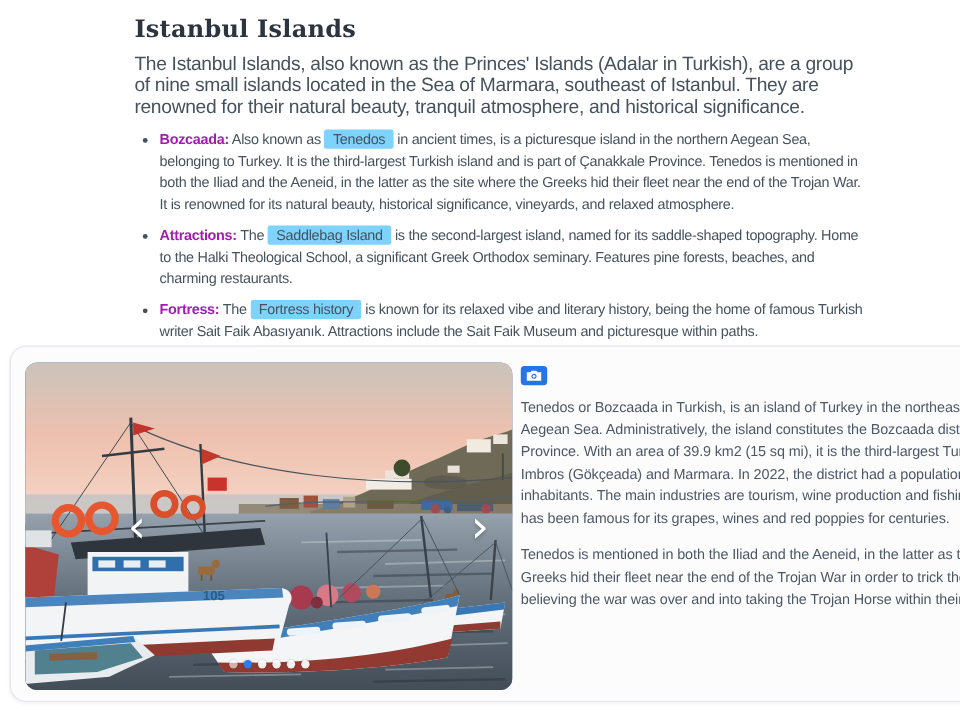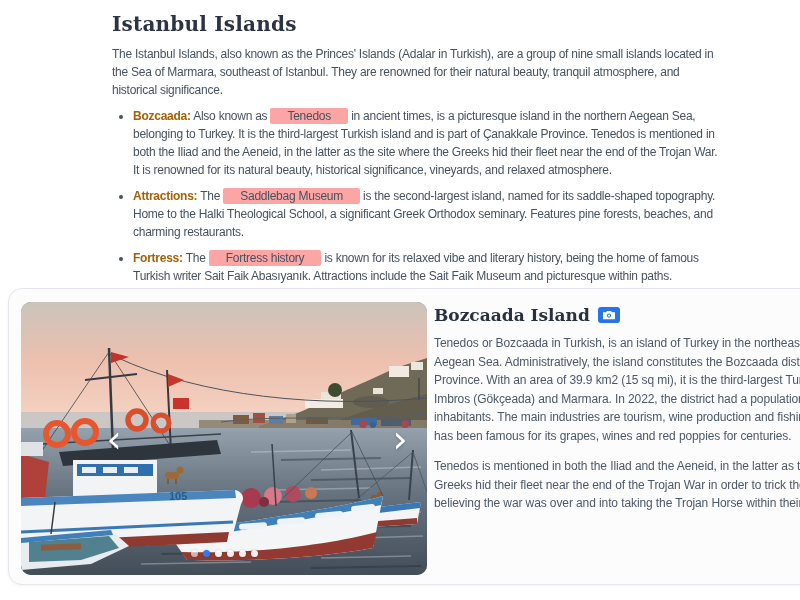--- a/index.html
+++ b/index.html
@@ -3,25 +3,25 @@
 <meta charset="utf-8">
 <style>
   html,body{margin:0;padding:0;width:800px;height:600px;overflow:hidden;background:#ffffff;
     font-family:"Liberation Sans",sans-serif;}
   .page{position:relative;width:724px;height:600px;}
 
   
   .article{position:absolute;left:112px;top:12px;width:612px;color:#46525e;}
   .article h1{margin:0 0 9px 0;font-family:"DejaVu Serif","Liberation Serif",serif;
     font-size:20px;font-weight:700;color:#2b3440;letter-spacing:.2px;}
-  .article p.intro{margin:0 0 8px 0;font-size:12px;line-height:18px;letter-spacing:-0.25px;}
+  .article p.intro{margin:0 0 8px 0;font-size:16px;line-height:18px;letter-spacing:-0.25px;}
   .article ul{margin:0;padding-left:21px;}
   .article li{margin-bottom:8px;font-size:12px;line-height:18px;letter-spacing:-0.25px;}
-  .article .term{font-weight:700;color:#a16207;}
-  mark.hl{background:#fca5a5;color:inherit;padding:1px 17px;border-radius:2px;}
+  .article .term{font-weight:700;color:#a21caf;}
+  mark.hl{background:#7dd3fc;color:inherit;padding:1px 7px;border-radius:2px;}
 
   
   .card{position:absolute;left:8px;top:288px;width:905px;height:295px;background:#fcfcfd;
     border:1px solid #e5e6eb;border-radius:14px;box-shadow:0 1px 3px rgba(16,24,40,.05);
     overflow:hidden;}
   .photo-wrap{position:absolute;left:12px;top:13px;width:406px;height:273px;border-radius:10px;
     overflow:hidden;background:#6c7987;}
   .photo-wrap svg{display:block;width:406px;height:273px;}
 
   .nav-arrow{position:absolute;top:118px;width:26px;height:38px;border:none;background:transparent;
@@ -47,21 +47,21 @@
 </head>
 <body>
 
 <div class="page">
 
   <section class="article">
     <h1>Istanbul Islands</h1>
     <p class="intro">The Istanbul Islands, also known as the Princes' Islands (Adalar in Turkish), are a group of nine small islands located in the Sea of Marmara, southeast of Istanbul. They are renowned for their natural beauty, tranquil atmosphere, and historical significance.</p>
     <ul>
       <li><span class="term">Bozcaada:</span> <span>Also known as </span><mark class="hl">Tenedos</mark><span> in ancient times, is a picturesque island in the northern Aegean Sea, belonging to Turkey. It is the third-largest Turkish island and is part of Çanakkale Province. Tenedos is mentioned in both the Iliad and the Aeneid, in the latter as the site where the Greeks hid their fleet near the end of the Trojan War. It is renowned for its natural beauty, historical significance, vineyards, and relaxed atmosphere.</span></li>
-      <li><span class="term">Attractions:</span> <span>The </span><mark class="hl">Saddlebag Museum</mark><span> is the second-largest island, named for its saddle-shaped topography. Home to the Halki Theological School, a significant Greek Orthodox seminary. Features pine forests, beaches, and charming restaurants.</span></li>
+      <li><span class="term">Attractions:</span> <span>The </span><mark class="hl">Saddlebag Island</mark><span> is the second-largest island, named for its saddle-shaped topography. Home to the Halki Theological School, a significant Greek Orthodox seminary. Features pine forests, beaches, and charming restaurants.</span></li>
       <li><span class="term">Fortress:</span> <span>The </span><mark class="hl">Fortress history</mark><span> is known for its relaxed vibe and literary history, being the home of famous Turkish writer Sait Faik Abasıyanık. Attractions include the Sait Faik Museum and picturesque within paths.</span></li>
     </ul>
   </section>
 
   <section class="card">
 
     <div class="photo-wrap">
 
       <svg viewBox="0 0 406 273" preserveAspectRatio="none">
         <defs>
@@ -217,21 +217,20 @@
           <span class="dot active"></span>
           <span class="dot"></span>
           <span class="dot"></span>
           <span class="dot"></span>
           <span class="dot"></span>
         </div>
     </div>
 
     <div class="panel">
       <h2>
-        <span>Bozcaada Island</span>
         <span class="camera-badge">
           <svg width="14" height="10" viewBox="0 0 14 10">
             <path d="M1 2.2 h3 l1-1.2 h4 l1 1.2 h3 v7 h-12 Z" fill="#ffffff"></path>
             <circle cx="7" cy="5.6" r="2.1" fill="#2575e8"></circle>
             <circle cx="7" cy="5.6" r="1.1" fill="#ffffff"></circle>
           </svg>
         </span>
       </h2>
       <p>Tenedos or Bozcaada in Turkish, is an island of Turkey in the northeastern part of the Aegean Sea. Administratively, the island constitutes the Bozcaada district of Çanakkale Province. With an area of 39.9 km2 (15 sq mi), it is the third-largest Turkish island after Imbros (Gökçeada) and Marmara. In 2022, the district had a population of 3,120 inhabitants. The main industries are tourism, wine production and fishing. The island has been famous for its grapes, wines and red poppies for centuries.</p>
       <p>Tenedos is mentioned in both the Iliad and the Aeneid, in the latter as the site where the Greeks hid their fleet near the end of the Trojan War in order to trick the Trojans into believing the war was over and into taking the Trojan Horse within their city walls.</p>

